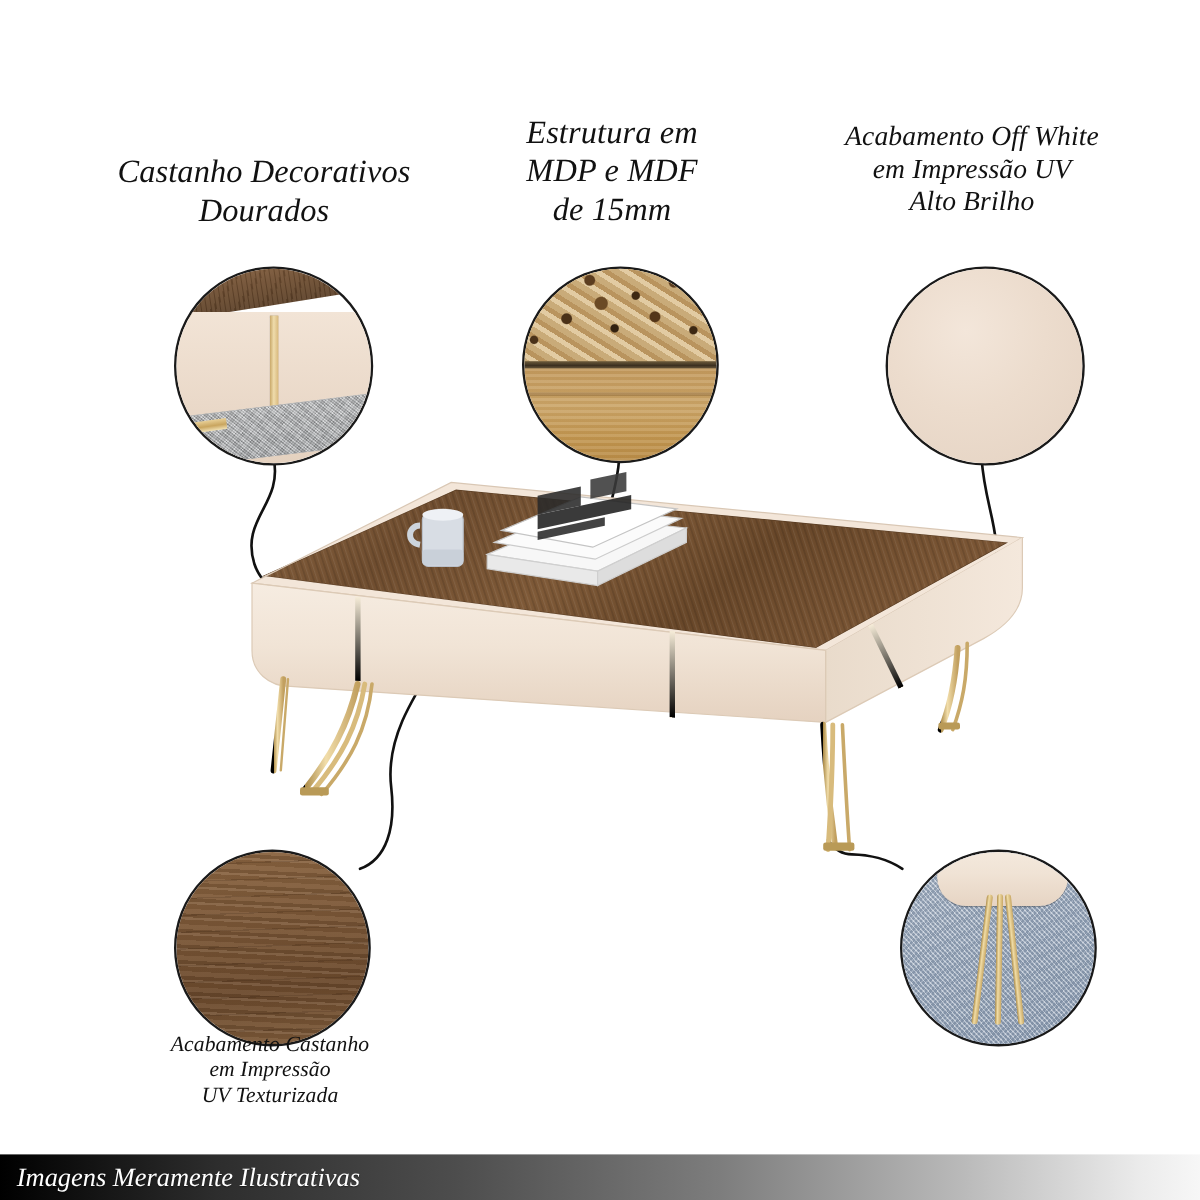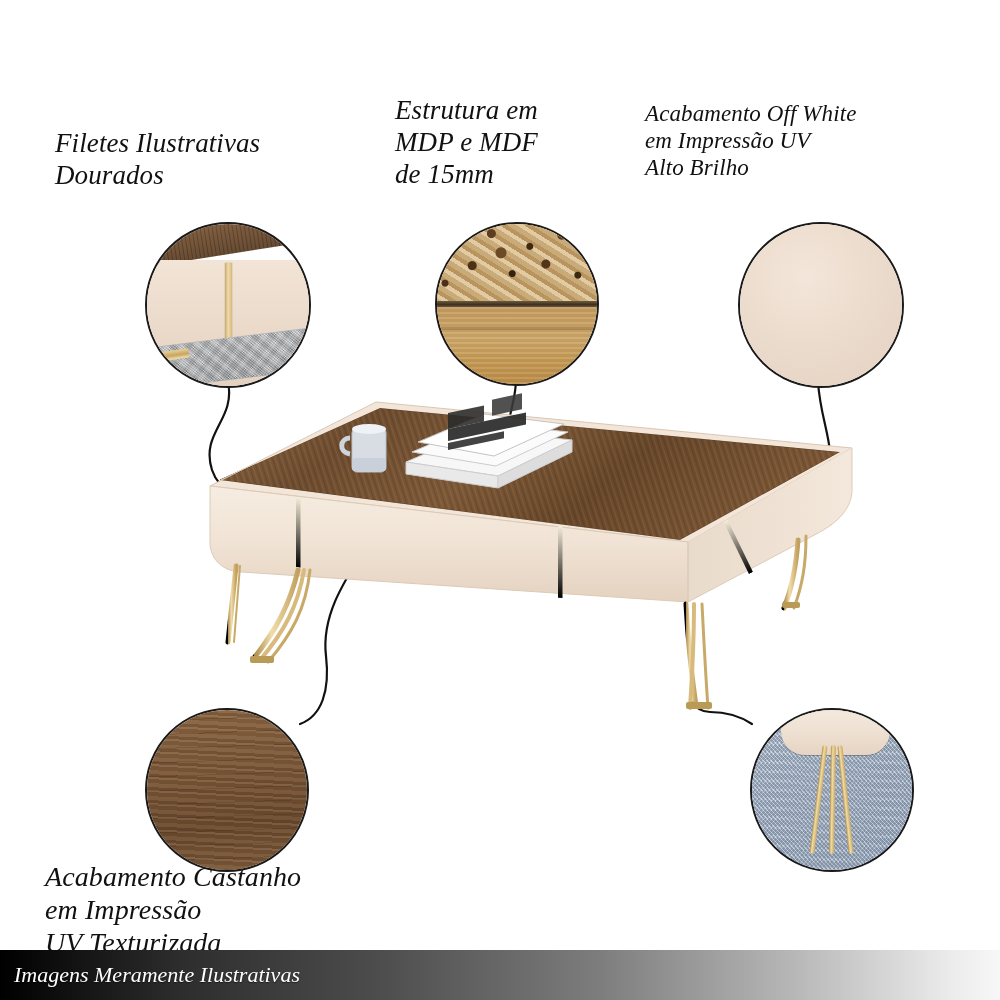--- a/index.html
+++ b/index.html
@@ -8,41 +8,41 @@
     background:#ffffff;
     font-family:"Liberation Serif","DejaVu Serif",serif;
   }
   #stage{position:absolute;inset:0;width:1000px;height:1000px;}
 
   
   .label{
     position:absolute;
     font-style:italic;
     color:#111111;
-    text-align:left;
+    text-align:center;
     line-height:1.18;
     white-space:pre-line;
     letter-spacing:.1px;
     pointer-events:none;
   }
   .label.l1{left:55px;  top:128px; width:330px; font-size:27px;}
   .label.l2{left:395px; top:95px;  width:230px; font-size:27px;}
   .label.l3{left:645px; top:100px; width:330px; font-size:23px;}
-  .label.l4{left:45px;  top:860px; width:360px; font-size:28px;}
+  .label.l4{left:45px;  top:860px; width:360px; font-size:18px;}
   .label.l5{left:645px; top:862px; width:350px; font-size:27px;}
 
   .note{
     position:absolute;left:360px;top:766px;width:320px;
     font-style:italic;font-size:19px;color:#1a1a1a;
     text-align:center;line-height:1.28;white-space:pre-line;
   }
 
   
   .footer-bar{
-    position:absolute;left:0;bottom:0;width:1000px;height:50px;
+    position:absolute;left:0;bottom:0;width:1000px;height:38px;
     background:linear-gradient(to right,#000000 0%,#2d2d2d 18%,#4d4d4d 38%,#7d7d7d 60%,#b9b9b9 80%,#ebebeb 95%,#f7f7f7 100%);
   }
   .footer-bar .txt{
     position:absolute;left:14px;top:50%;transform:translateY(-50%);
     color:#ffffff;font-style:italic;font-size:22px;
     text-shadow:0 1px 1px rgba(0,0,0,.5);
     white-space:nowrap;
   }
 
   
@@ -323,21 +323,21 @@
   <div class="bubble b5" style="left:750px;top:708px;width:160px;height:160px;">
     <div class="bub-inner">
       <div class="carpet"></div>
       <div class="body"></div>
       <div class="rod r1"></div>
       <div class="rod r2"></div>
       <div class="rod r3"></div>
     </div>
   </div>
 
-  <div class="label l1">Filetes Ilustrativas
+  <div class="label l1">Castanho Decorativos
 Dourados</div>
   <div class="label l2">Estrutura em
 MDP e MDF
 de 15mm</div>
   <div class="label l3">Acabamento Off White
 em Impressão UV
 Alto Brilho</div>
   <div class="label l4">Acabamento Castanho
 em Impressão
 UV Texturizada</div>

